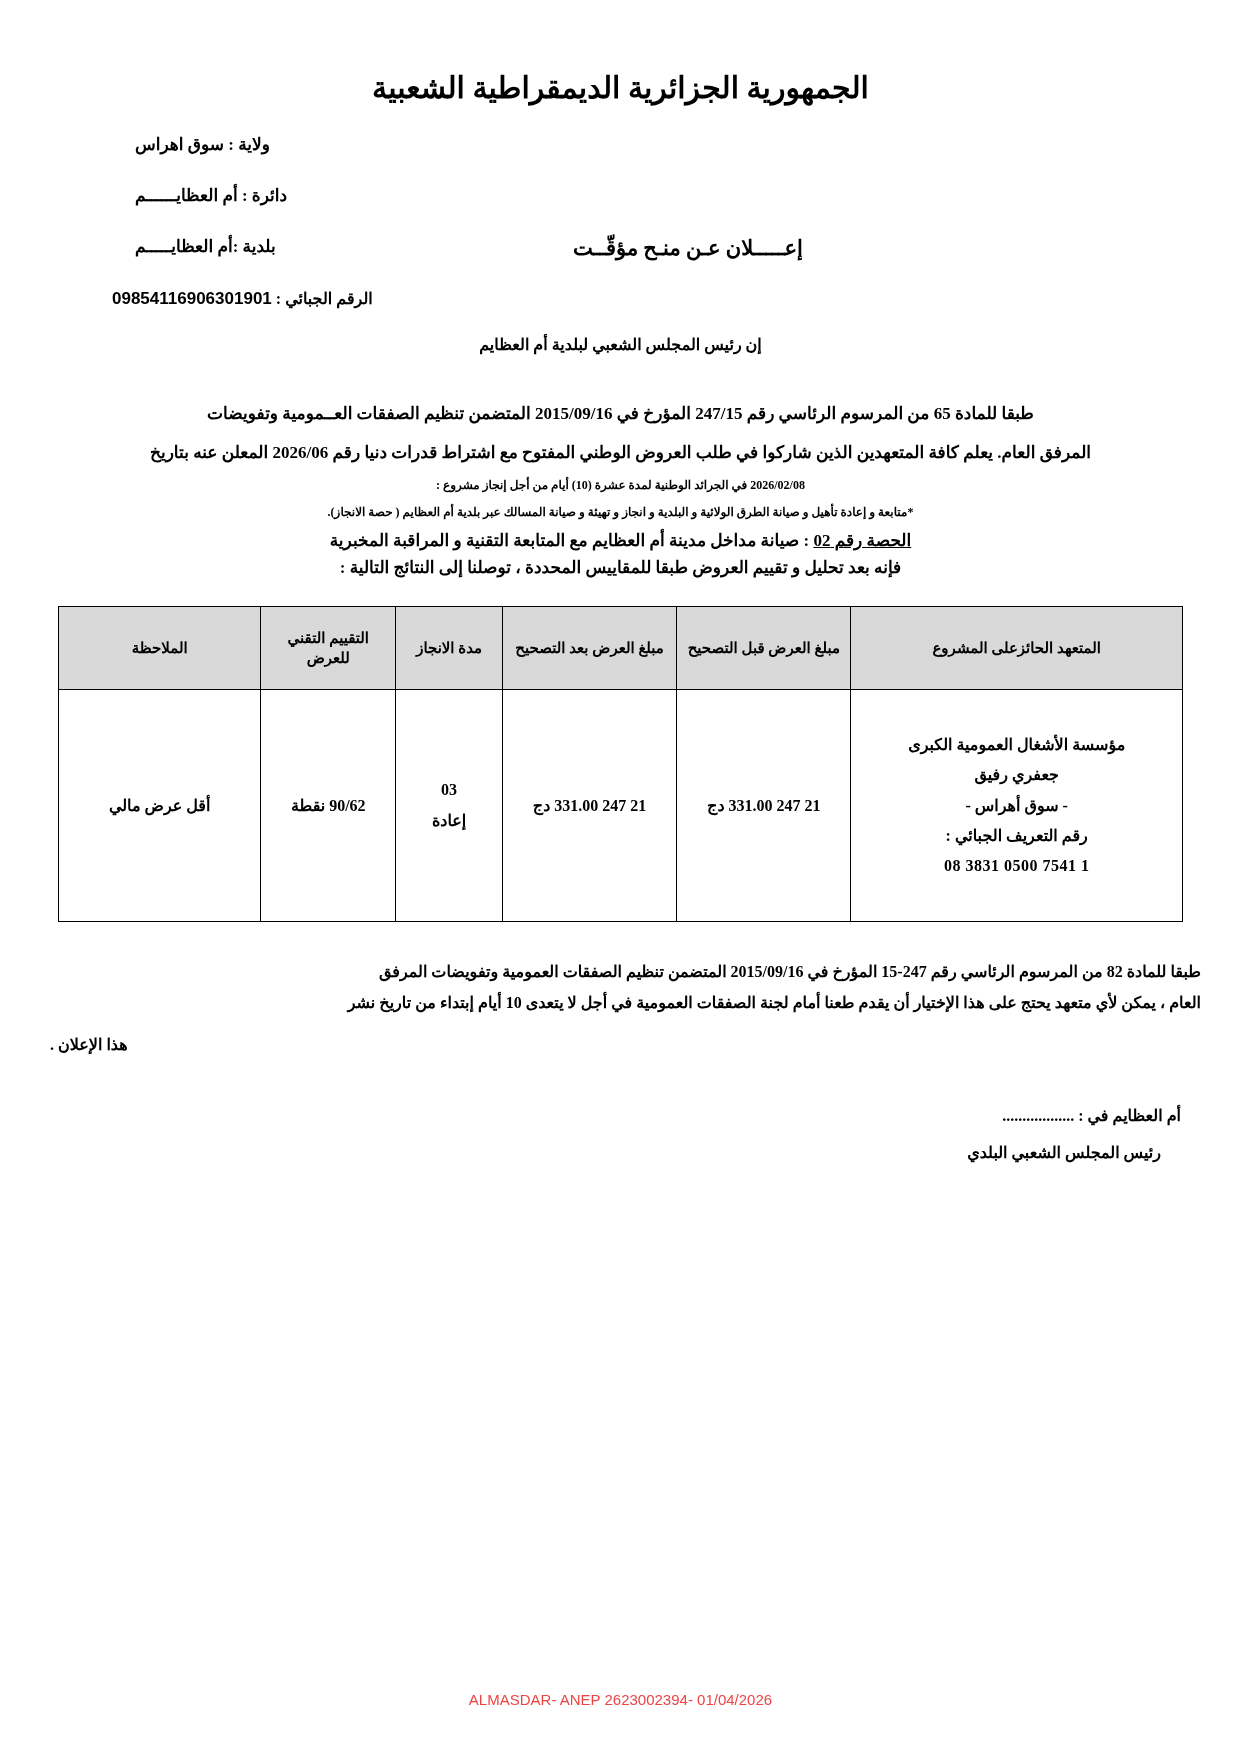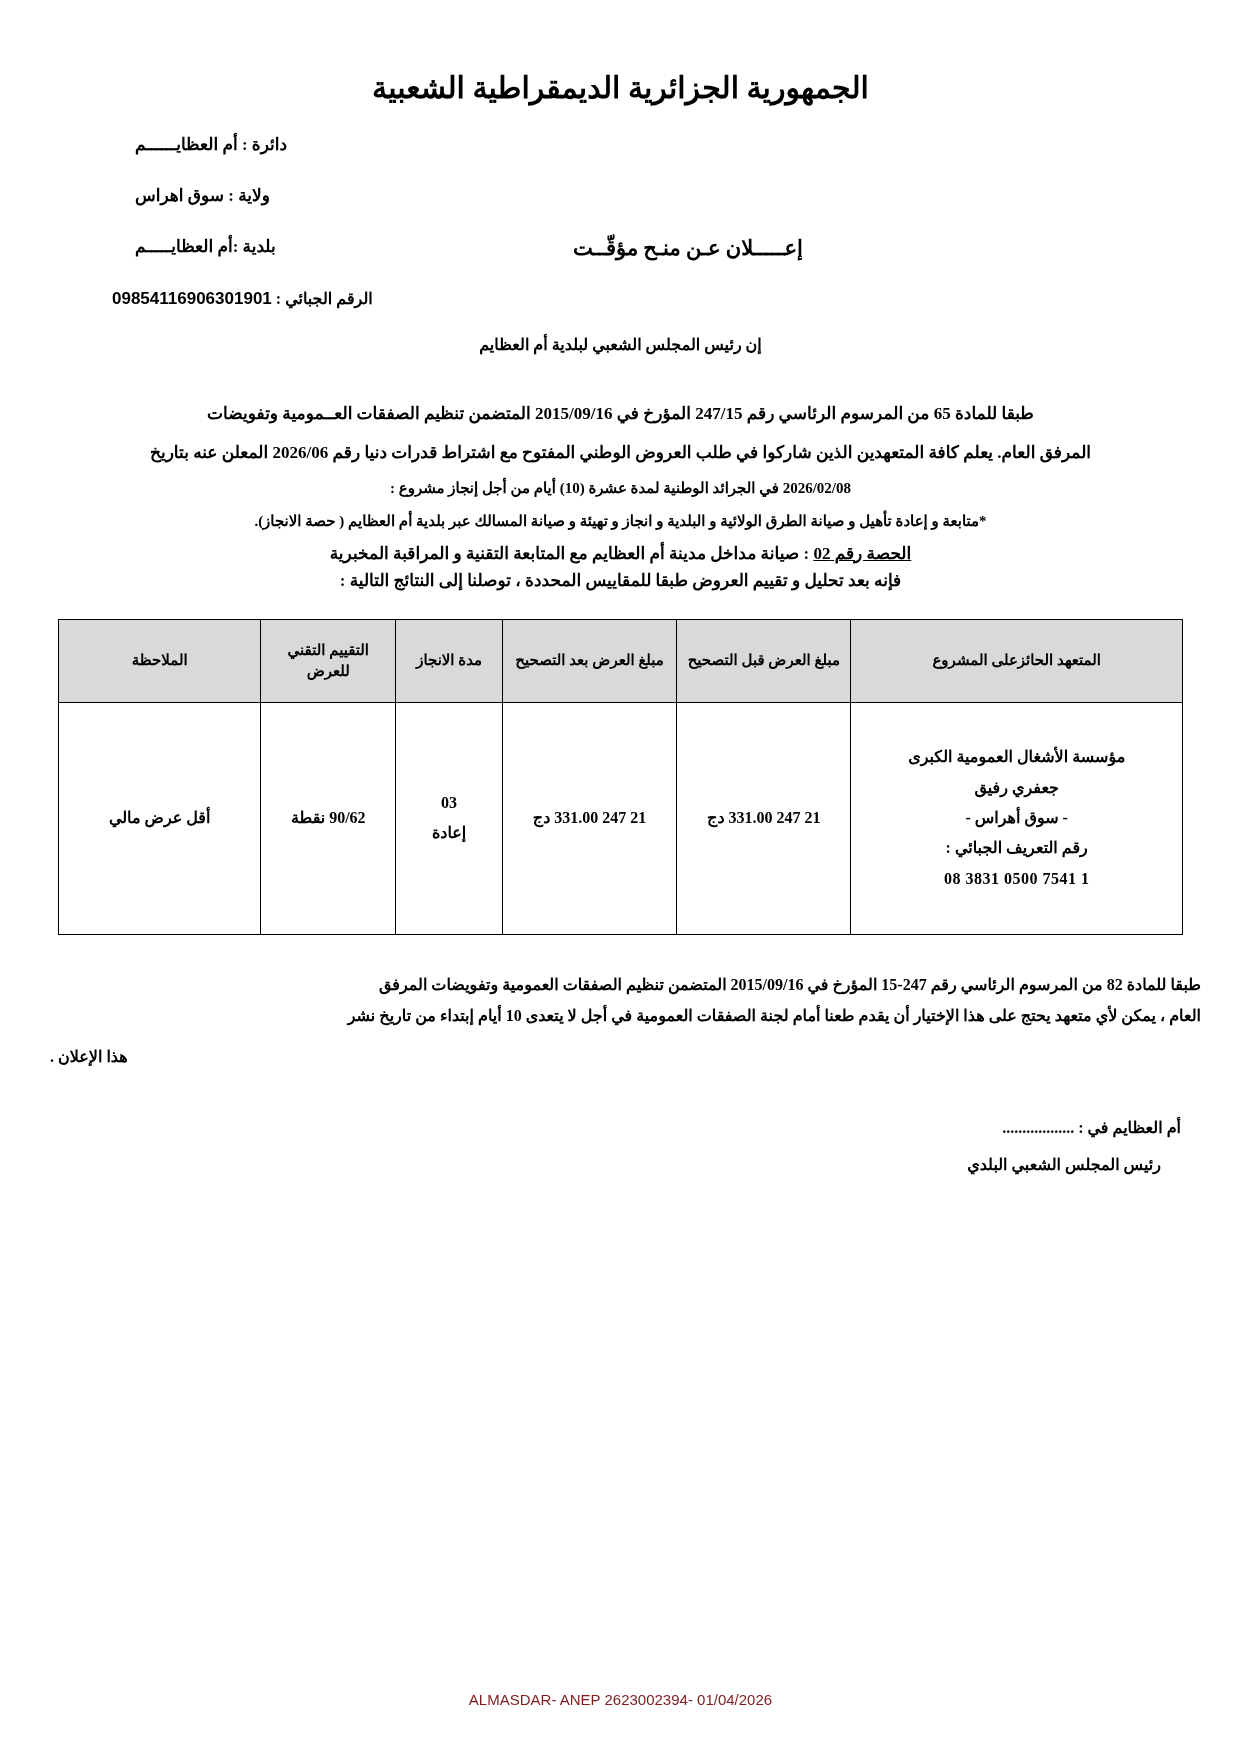--- a/index.html
+++ b/index.html
@@ -94,21 +94,21 @@
     text-align: justify;
     text-align-last: center;
     font-weight: bold;
     font-size: 17px;
     line-height: 2.15;
     margin: 0 0 2px 0;
   }
   .para-center {
     text-align: center;
     font-weight: bold;
-    font-size: 15px;
+    font-size: 12px;
     line-height: 2.05;
     margin: 0 0 2px 0;
     font-family: Liberation Serif, serif;
   }
   .lot-line {
     text-align: center;
     font-weight: bold;
     font-size: 17px;
     margin: 6px 0 2px 0;
   }
@@ -207,34 +207,34 @@
   
   .footer {
     position: absolute;
     left: 0;
     right: 0;
     bottom: 46px;
     text-align: center;
     direction: ltr;
     font-family: "Liberation Sans", sans-serif;
     font-size: 15px;
-    color: #7f1d1d;
+    color: #ef4444;
     margin-top: 10px;
   }
 </style>
 </head>
 <body>
 
 <div class="page">
 
   <h1 class="doc-title">الجمهورية الجزائرية الديمقراطية الشعبية</h1>
 
   <div class="header-block">
+    <p class="header-line">ولاية : سوق اهراس</p>
     <p class="header-line">دائرة : أم العظايــــــم</p>
-    <p class="header-line">ولاية : سوق اهراس</p>
     <div class="header-line with-title">
       <span>بلدية  :أم العظايـــــم</span>
       <div class="announce-title">
         <span>إعـــــلان عـن منـح مؤقّــت</span>
       </div>
     </div>
   </div>
 
   <p class="tax-line">
     <span>الرقم الجبائي  :</span>

